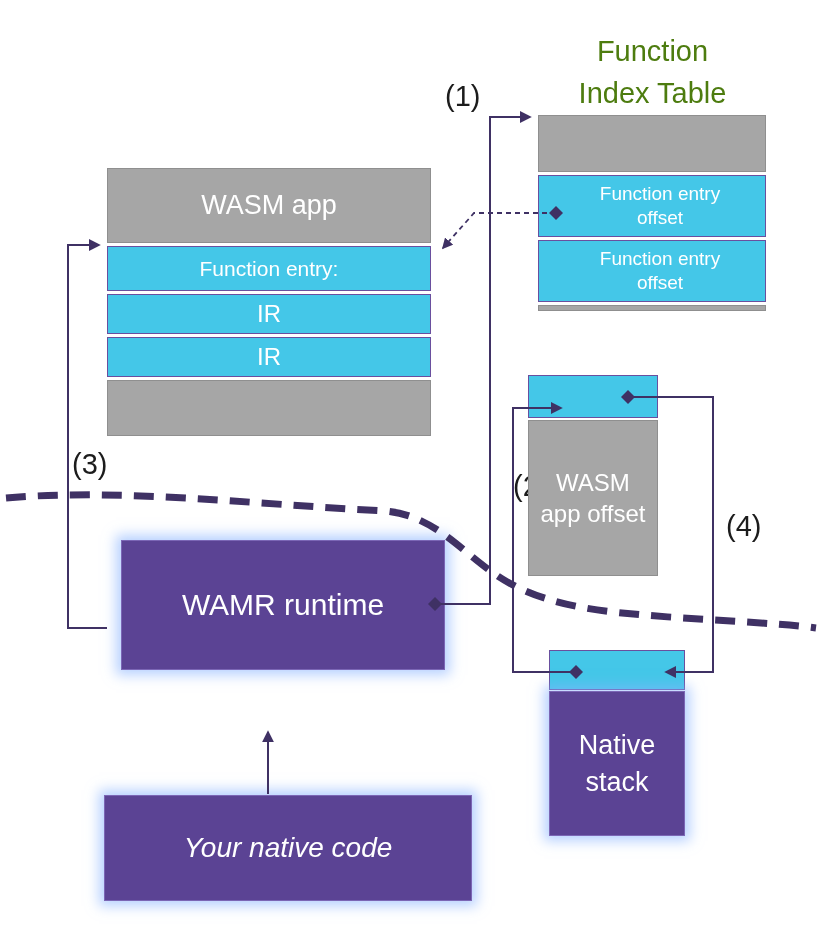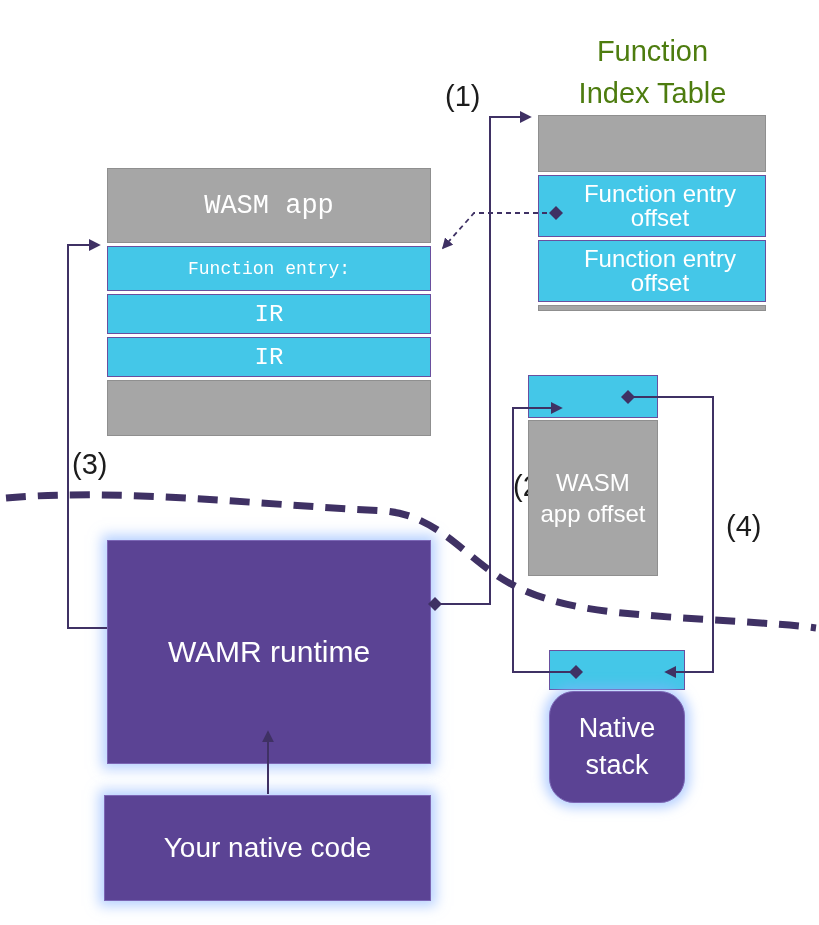--- a/index.html
+++ b/index.html
@@ -25,21 +25,21 @@
     display:flex;align-items:center;justify-content:center;
     color:#ffffff;text-align:center;box-sizing:border-box;
   }
   .two-line span{display:block;}
   .step-label{
     font-size:29px;color:#1c1c1c;white-space:nowrap;
   }
   .diagram-title{
     text-align:center;color:#4d7c0f;font-size:29px;line-height:42px;
   }
-  .small-row-text{font-size:24px;line-height:24px;padding-left:16px;}
+  .small-row-text{font-size:19px;line-height:24px;padding-left:16px;}
   svg.overlay{position:absolute;left:0;top:0;pointer-events:none;}
 </style>
 </head>
 <body>
 
 <div id="canvas">
 
   <div class="abs diagram-title two-line" style="left:530px;top:30px;width:245px;">
     <span>Function</span>
     <span>Index Table</span>
@@ -60,51 +60,51 @@
     </div>
     <div class="block cyan-block two-line small-row-text" style="height:62px;">
       <div>
         <span>Function entry</span>
         <span>offset</span>
       </div>
     </div>
     <div class="block gray-block" style="height:6px;"></div>
   </div>
 
-  <div class="abs stack" style="left:107px;top:168px;width:324px;font-family:Liberation Mono, monospace;">
+  <div class="abs stack" style="left:107px;top:168px;width:324px;">
     <div class="block gray-block" style="height:75px;font-size:27px;">WASM app</div>
-    <div class="block cyan-block" style="height:45px;font-size:18px;">Function entry:</div>
+    <div class="block cyan-block" style="height:45px;font-size:21px;">Function entry:</div>
     <div class="block cyan-block" style="height:40px;font-size:24px;">IR</div>
     <div class="block cyan-block" style="height:40px;font-size:24px;">IR</div>
     <div class="block gray-block" style="height:56px;"></div>
   </div>
 
   <div class="abs" style="left:528px;top:375px;width:130px;">
     <div class="block cyan-block" style="height:43px;"></div>
     <div class="block gray-block two-line" style="height:156px;font-size:24px;line-height:31px;margin-top:2px;">
       <div>
         <span>WASM</span>
         <span>app offset</span>
       </div>
     </div>
   </div>
 
   <div class="abs" style="left:549px;top:650px;width:136px;">
     <div class="block cyan-block" style="height:40px;"></div>
-    <div class="purple-box two-line" style="height:112px;font-size:27px;line-height:37px;margin-top:1px;border-radius:25px;">
+    <div class="purple-box two-line" style="height:145px;font-size:27px;line-height:37px;margin-top:1px;">
       <div>
         <span>Native</span>
         <span>stack</span>
       </div>
     </div>
   </div>
 
-  <div class="abs purple-box" style="left:107px;top:540px;width:324px;height:224px;font-size:30px;text-align:right;">WAMR runtime</div>
+  <div class="abs purple-box" style="left:121px;top:540px;width:324px;height:130px;font-size:30px;text-align:right;">WAMR runtime</div>
 
-  <div class="abs purple-box" style="left:104px;top:795px;width:327px;height:106px;font-size:28px;">Your native code</div>
+  <div class="abs purple-box" style="left:104px;top:795px;width:368px;height:106px;font-size:28px;font-style:italic;">Your native code</div>
 
   <svg class="overlay" width="819" height="925" viewBox="0 0 819 925">
     <defs>
       <marker id="arrow" viewBox="0 0 10 10" refX="8.5" refY="5" markerWidth="6" markerHeight="6" orient="auto-start-reverse">
         <path d="M0,0 L10,5 L0,10 z" fill="#3f3164"></path>
       </marker>
     </defs>
 
     <path d="M435,604 L490,604 L490,117 L530,117" fill="none" stroke="#3f3164" stroke-width="2" marker-end="url(#arrow)"></path>
     <path d="M428,604 L435,597 L442,604 L435,611 Z" fill="#3f3164"></path>

